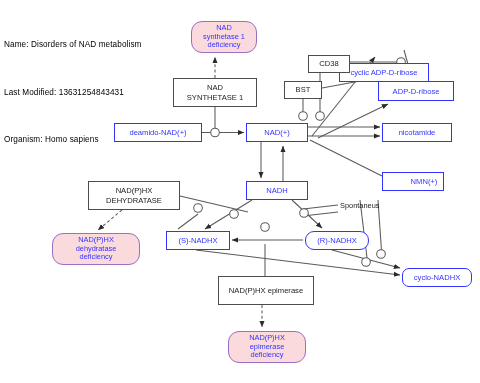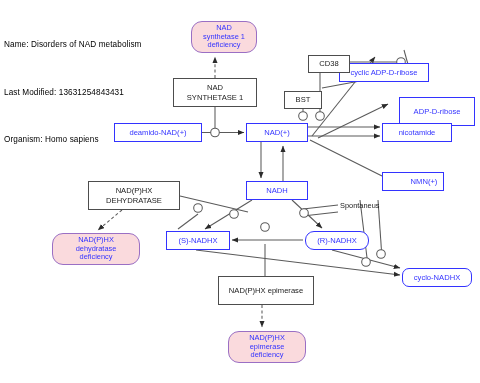--- a/index.html
+++ b/index.html
@@ -151,21 +151,21 @@
   </div>
   <div class="node entity" style="left:305px;top:231px;width:64px;height:19px;border-radius:9px;">
     <span>(R)-NADHX</span>
   </div>
   <div class="node entity" style="left:402px;top:268px;width:70px;height:19px;border-radius:7px;">
     <span>cyclo-NADHX</span>
   </div>
   <div class="node entity" style="left:339px;top:31px;width:90px;height:19px;margin-top:32px;">
     <span>cyclic ADP-D-ribose</span>
   </div>
-  <div class="node entity" style="left:378px;top:97px;width:76px;height:29px;margin-left:21px;">
+  <div class="node entity" style="left:378px;top:81px;width:76px;height:20px;">
     <span>ADP-D-ribose</span>
   </div>
   <div class="node entity" style="left:382px;top:123px;width:70px;height:19px;">
     <span>nicotamide</span>
   </div>
   <div class="node entity" style="left:382px;top:172px;width:62px;height:19px;padding-left:22px;">
     <span>NMN(+)</span>
   </div>
 
   <div class="node enzyme" style="left:173px;top:78px;width:84px;height:29px;">
@@ -173,21 +173,21 @@
   </div>
   <div class="node enzyme" style="left:88px;top:181px;width:92px;height:29px;">
     <span class="ml">NAD(P)HX<br>DEHYDRATASE</span>
   </div>
   <div class="node enzyme" style="left:218px;top:276px;width:96px;height:29px;">
     <span class="ml">NAD(P)HX epimerase</span>
   </div>
   <div class="node enzyme" style="left:308px;top:55px;width:42px;height:18px;">
     <span class="ml">CD38</span>
   </div>
-  <div class="node enzyme" style="left:284px;top:91px;width:38px;height:18px;">
+  <div class="node enzyme" style="left:284px;top:81px;width:38px;height:18px;">
     <span class="ml">BST</span>
   </div>
 
   <div class="node disease" style="left:191px;top:21px;width:66px;height:32px;">
     <span class="ml">NAD<br>synthetase 1<br>deficiency</span>
   </div>
   <div class="node disease" style="left:52px;top:233px;width:88px;height:32px;">
     <span class="ml">NAD(P)HX<br>dehydratase<br>deficiency</span>
   </div>
   <div class="node disease" style="left:228px;top:331px;width:78px;height:32px;">

